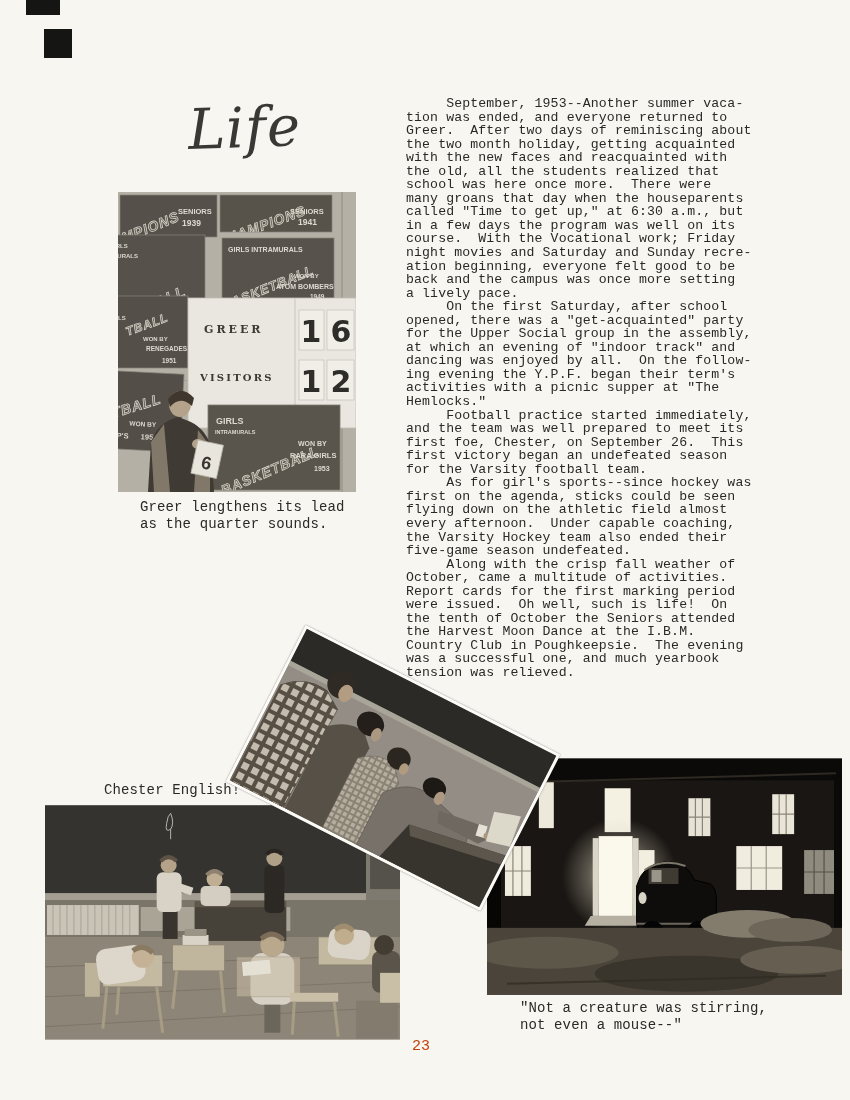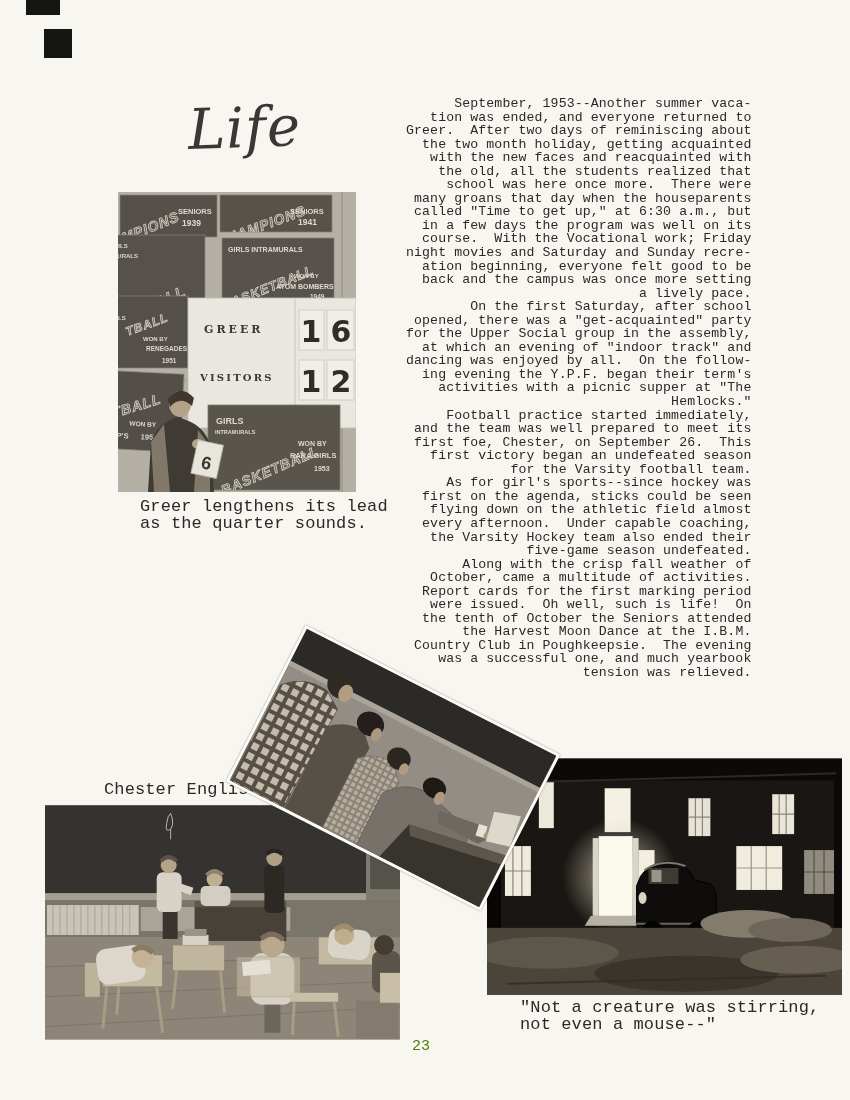--- a/index.html
+++ b/index.html
@@ -12,43 +12,43 @@
   .mark{position:absolute;background:#151514;}
   #page-title{
     position:absolute;left:188px;top:100px;
     font-family:"DejaVu Serif","Liberation Serif",serif;
     font-style:italic;font-size:56px;line-height:1;color:#3a3835;
     transform:rotate(-2deg);letter-spacing:1px;
   }
   #article-text{
     position:absolute;left:406px;top:97px;
     font-size:13.2px;line-height:13.55px;letter-spacing:0.12px;
-    white-space:pre;color:#2b2926;text-align:right;
+    white-space:pre;color:#2b2926;
   }
   .photo{position:absolute;}
   .photo svg{display:block;width:100%;height:100%;}
   .caption{
-    position:absolute;font-size:17px;line-height:16.5px;
+    position:absolute;font-size:14px;line-height:16.5px;
     white-space:pre;color:#2b2926;letter-spacing:0.12px;
   }
   #banner-photo{left:118px;top:192px;width:238px;height:300px;}
   #banner-caption{left:140px;top:499px;}
   #tilted-photo{
     left:250px;top:680px;width:280px;height:170px;
     transform:rotate(27deg);
     border:3px solid #fcfbf7;box-shadow:0 0 2px rgba(60,55,45,.35);
     z-index:3;background:#8d8781;
   }
   #senior-caption{left:104px;top:782px;z-index:2;}
   #classroom-photo{left:45px;top:805px;width:355px;height:235px;z-index:1;}
   #night-photo{left:487px;top:758px;width:355px;height:237px;z-index:1;}
   #night-caption{left:520px;top:1000px;}
   #page-number{
     position:absolute;left:412px;top:1038px;
-    font-size:15px;color:#4d7c0f;
+    font-size:15px;color:#c2410c;
   }
   svg text{font-family:"Liberation Sans","DejaVu Sans",sans-serif;}
   .banner-diag{
     font-weight:bold;font-style:italic;
     fill:rgba(235,232,224,0.18);stroke:#ddd9ce;stroke-width:0.7;
     letter-spacing:1px;
   }
   .banner-small{fill:#ddd9d0;font-weight:bold;}
   .score-label{font-family:"DejaVu Serif","Liberation Serif",serif;font-weight:bold;fill:#3b3935;}
   .score-digit{font-family:"DejaVu Sans","Liberation Sans",sans-serif;font-weight:bold;fill:#2f2d2a;}

